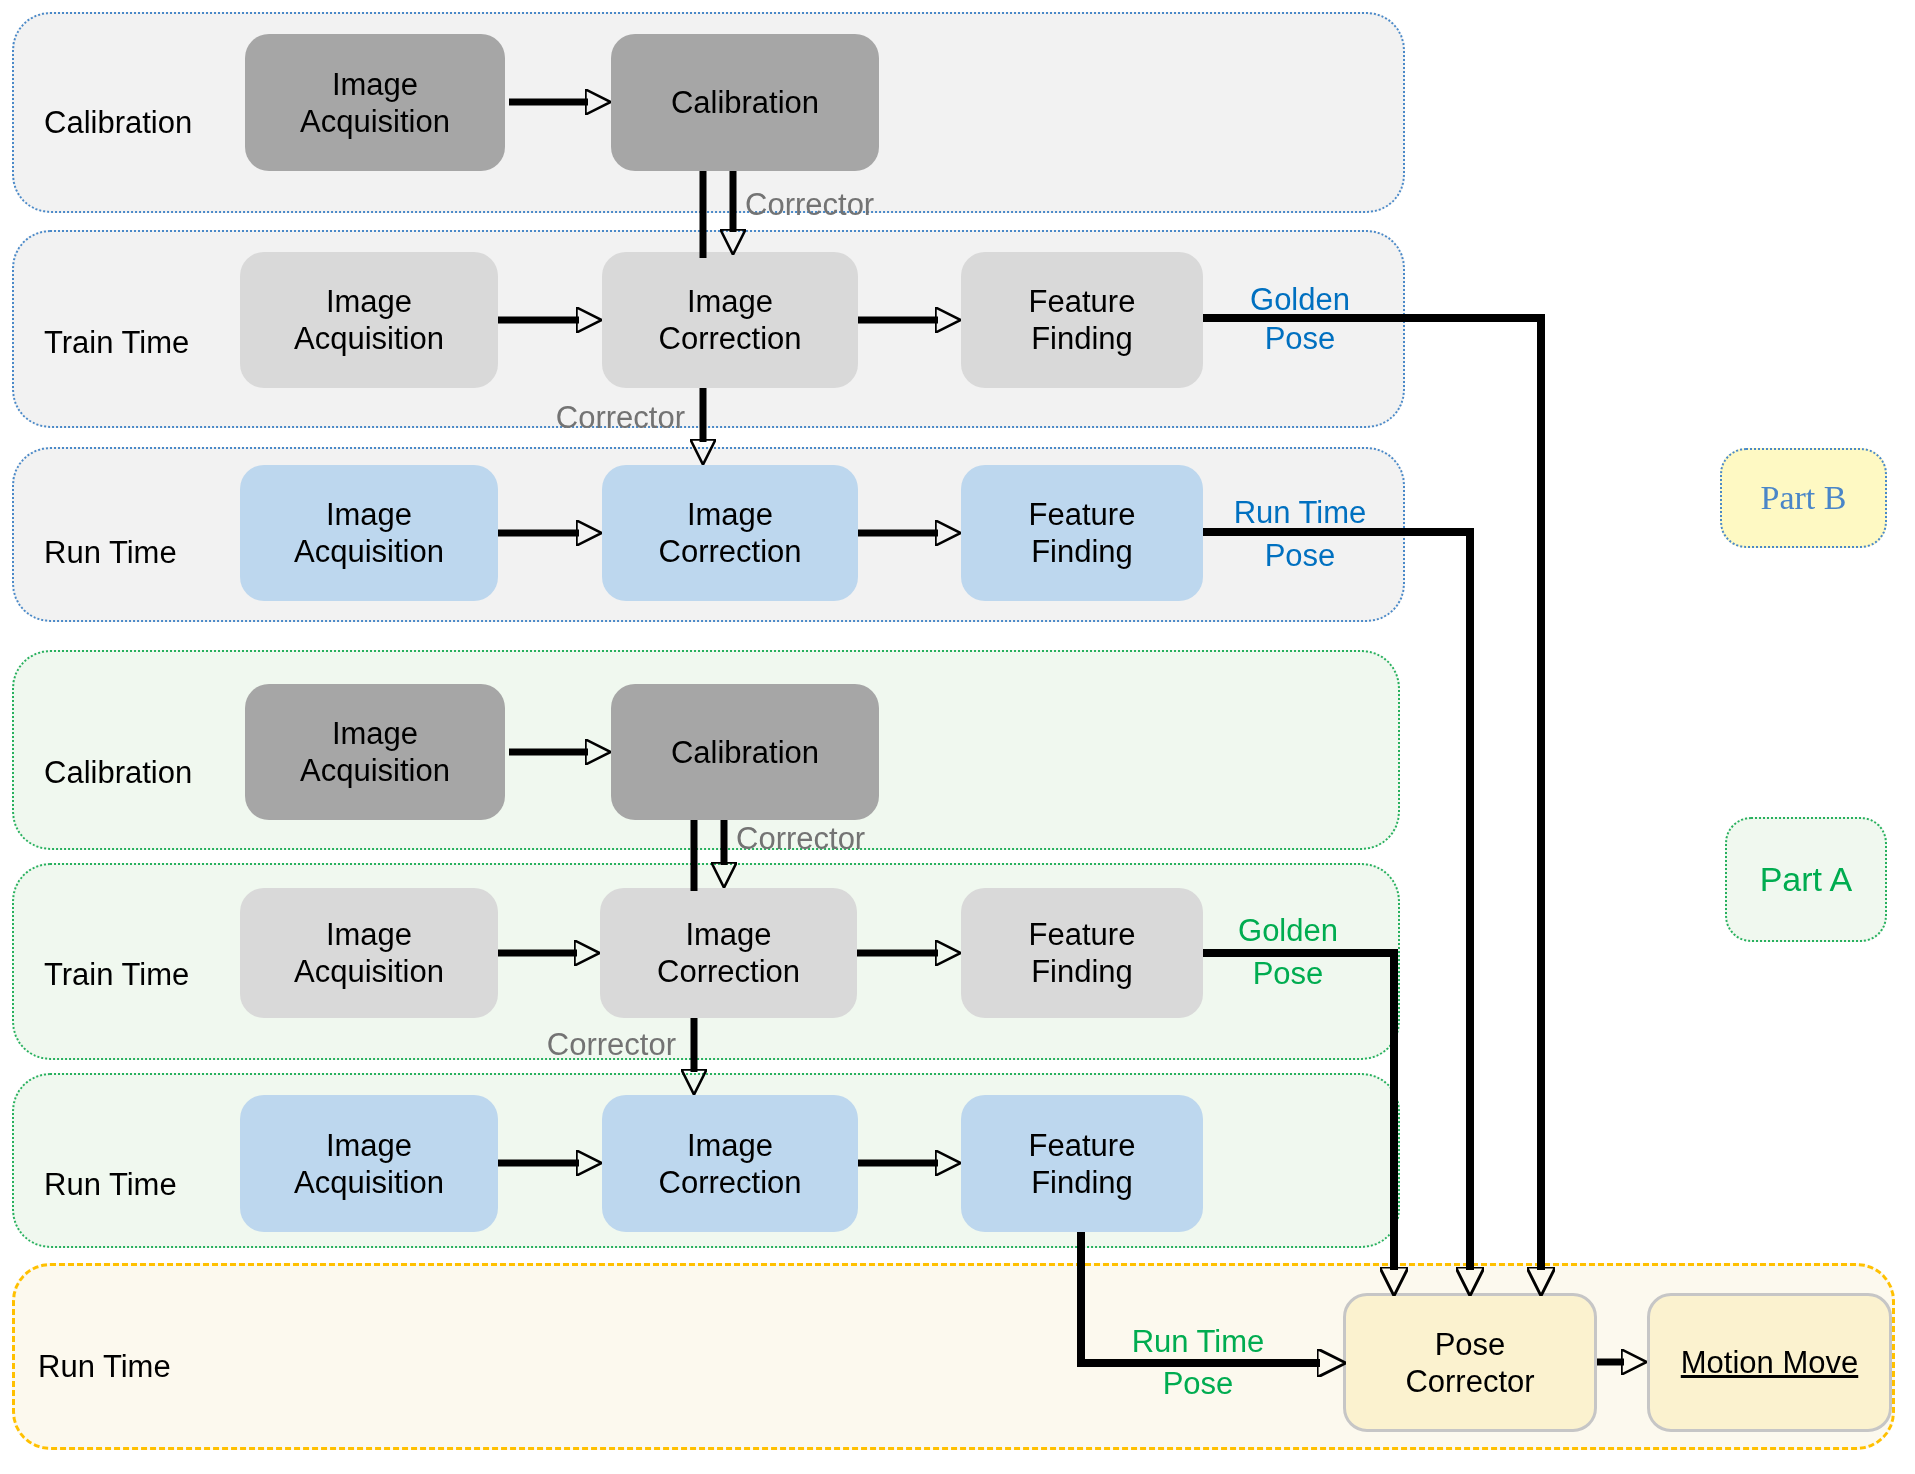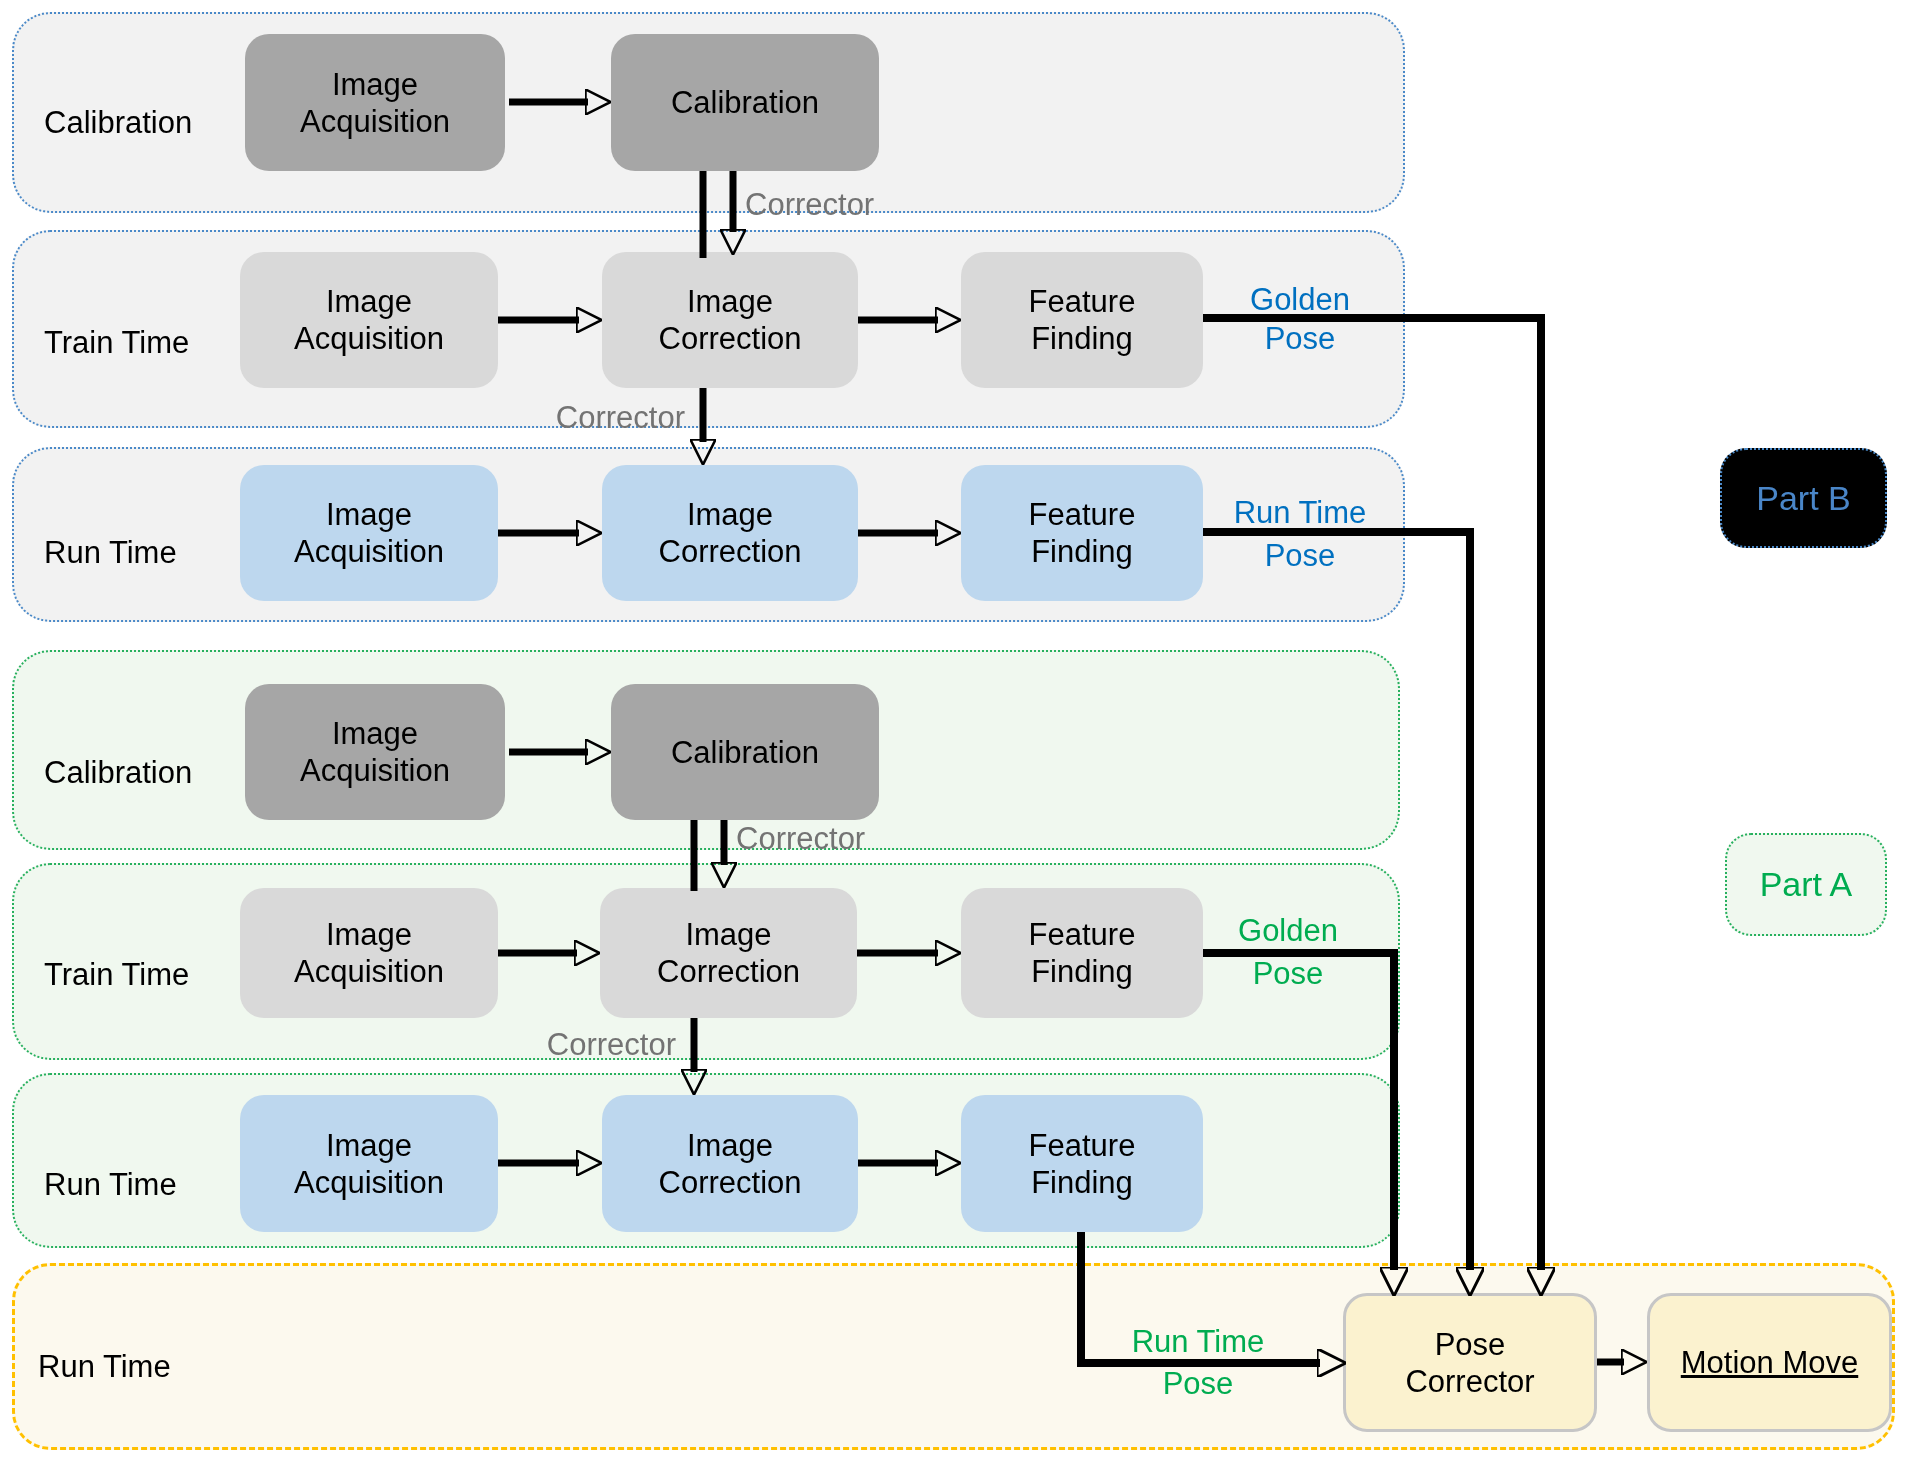--- a/index.html
+++ b/index.html
@@ -23,21 +23,21 @@
   .rlabel{position:absolute;font-size:31px;line-height:38px;color:#000;white-space:nowrap;}
   .corr{position:absolute;font-size:31px;line-height:34px;color:#737373;white-space:nowrap;}
   .corr.right{text-align:right;}
   .out{position:absolute;font-size:31px;line-height:34px;text-align:center;white-space:nowrap;}
   .out.bluetxt{color:#0070C0;}
   .out.greentxt{color:#00AC50;}
   .badge{
     position:absolute;display:flex;align-items:center;justify-content:center;
     font-size:34px;border-radius:26px;box-sizing:border-box;
   }
-  .badge.pb{background:#000000;border:2px dotted #4a89c8;color:#4A86C8;}
+  .badge.pb{background:#fef9c3;border:2px dotted #4a89c8;color:#4A86C8;font-family:Liberation Serif, serif;}
   .badge.pa{background:#F0F8EF;border:2px dotted #27b05e;color:#00AC50;}
   svg.wires{position:absolute;left:0;top:0;pointer-events:none;}
   svg.wires path{fill:none;stroke:#000;stroke-linejoin:miter;}
 </style>
 </head>
 <body>
 
 <div class="row b" style="left:12px;top:12px;width:1393px;height:201px;"></div>
 <div class="row b" style="left:12px;top:230px;width:1393px;height:198px;"></div>
 <div class="row b" style="left:12px;top:447px;width:1393px;height:175px;"></div>
@@ -140,21 +140,21 @@
 <div class="out bluetxt" style="left:1190px;top:496px;width:220px;">Run Time</div>
 <div class="out bluetxt" style="left:1190px;top:539px;width:220px;">Pose</div>
 <div class="out greentxt" style="left:1178px;top:914px;width:220px;">Golden</div>
 <div class="out greentxt" style="left:1178px;top:957px;width:220px;">Pose</div>
 <div class="out greentxt" style="left:1088px;top:1325px;width:220px;">Run Time</div>
 <div class="out greentxt" style="left:1088px;top:1367px;width:220px;">Pose</div>
 
 <div class="badge pb" style="left:1720px;top:448px;width:167px;height:100px;">
   <span>Part B</span>
 </div>
-<div class="badge pa" style="left:1725px;top:817px;width:162px;height:103px;margin-top:16px;">
+<div class="badge pa" style="left:1725px;top:817px;width:162px;height:125px;">
   <span>Part A</span>
 </div>
 
 <svg class="wires" width="1915" height="1474" viewBox="0 0 1915 1474">
   <defs>
     <marker id="ah" viewBox="0 0 10 10" refX="1" refY="5" markerWidth="3.6" markerHeight="3.6" orient="auto" markerUnits="strokeWidth">
       <path d="M0,0 L10,5 L0,10 z" fill="#000"></path>
     </marker>
   </defs>
 

